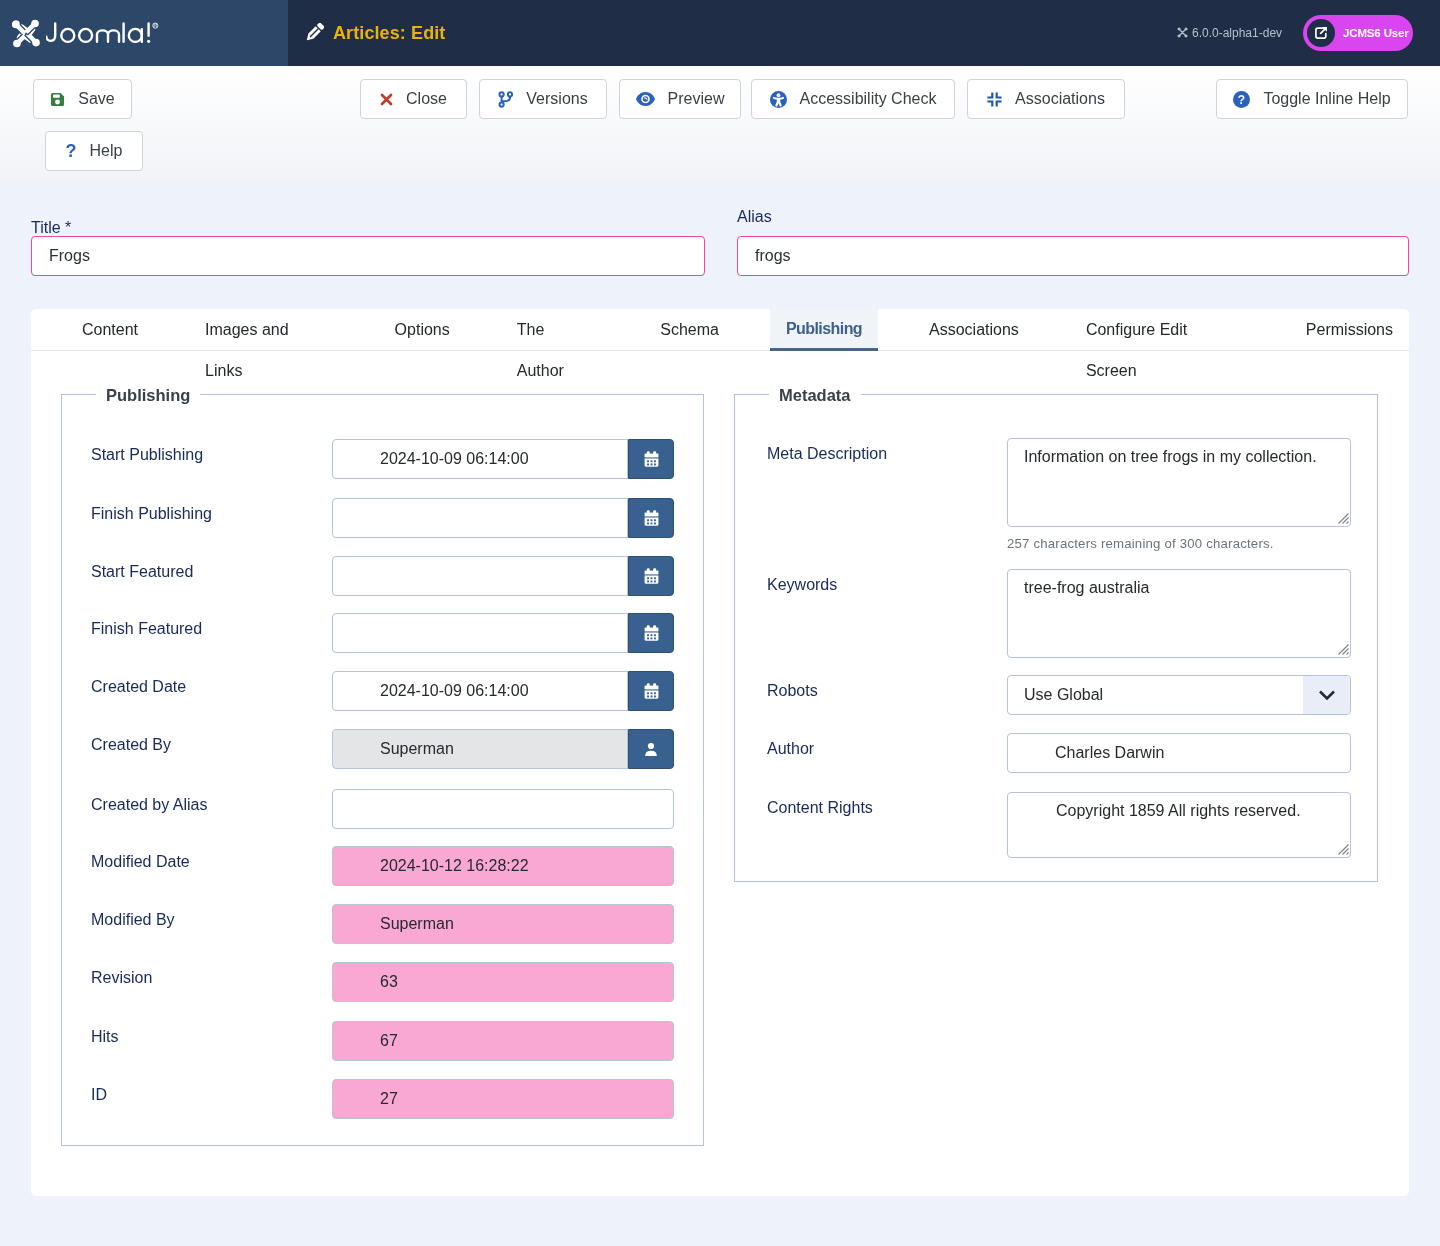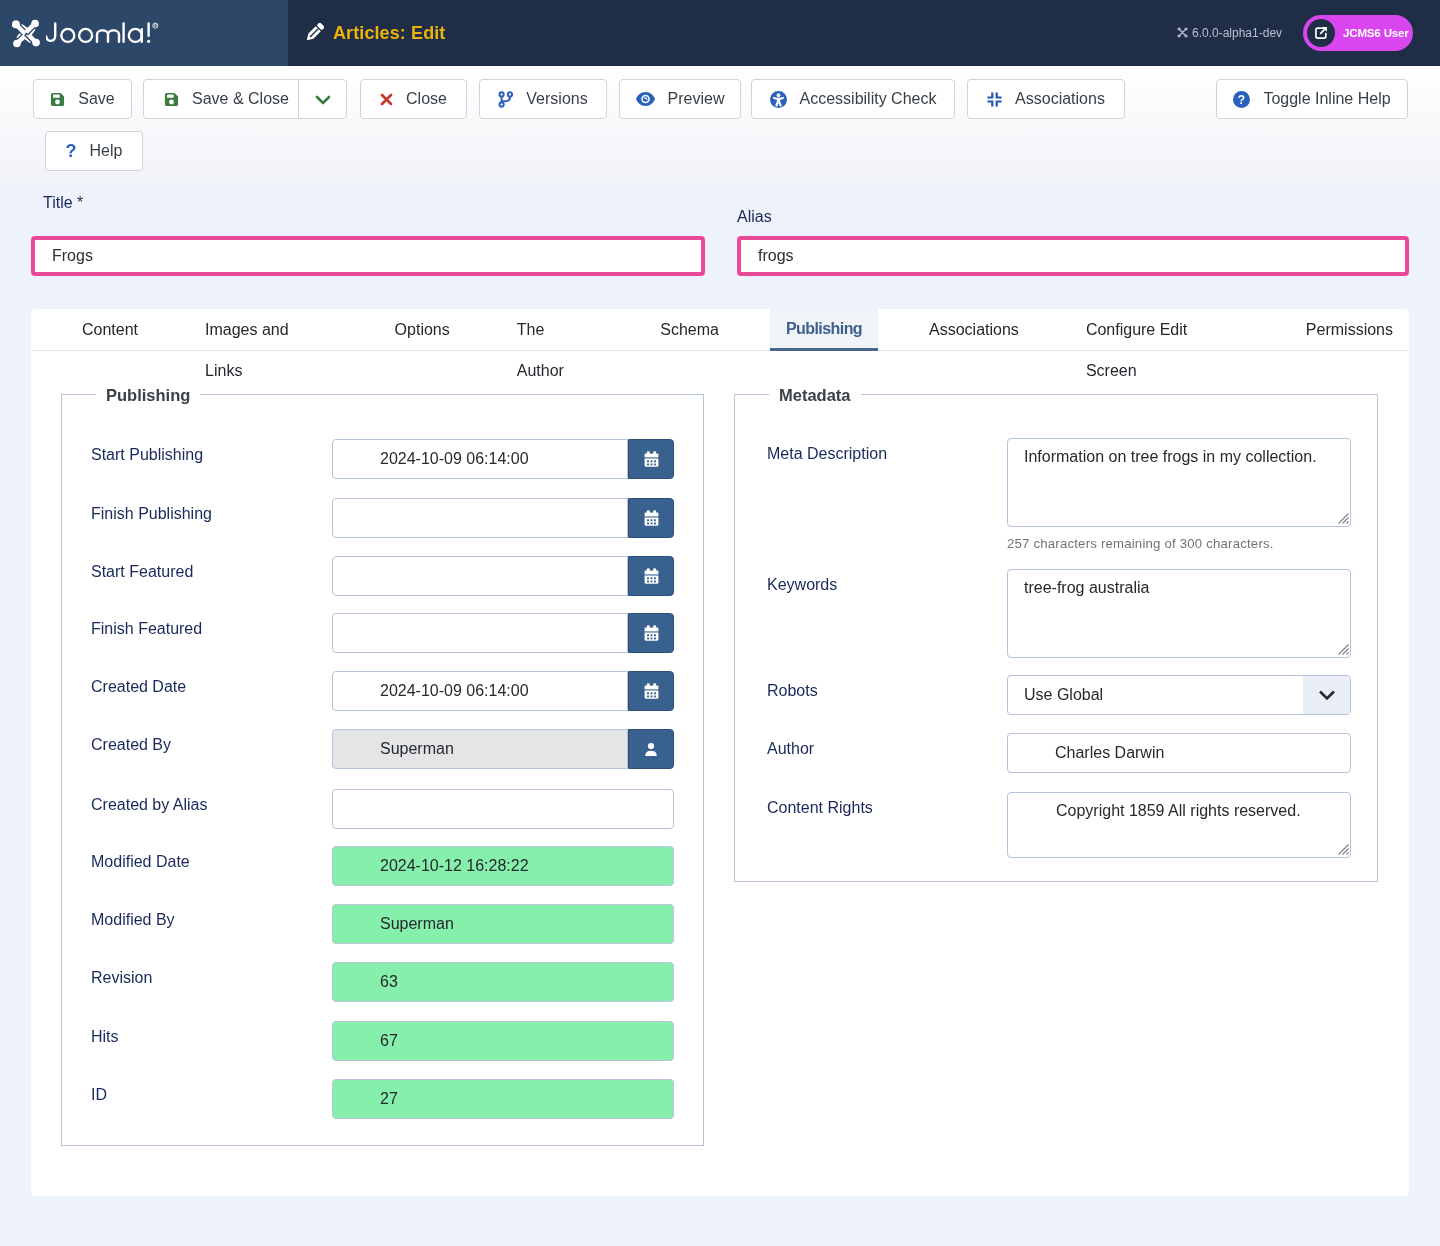--- a/index.html
+++ b/index.html
@@ -22,41 +22,41 @@
   .userpill .circ svg { position:absolute; left:7px; top:7px; }
   .userpill .uname { position:absolute; left:40px; top:0; height:36px; line-height:36px; color:#fff; font-size:11.5px; font-weight:700; letter-spacing:-0.15px; }
 
   
   .subhead { position:absolute; top:66px; left:0; width:1440px; height:117px; background:linear-gradient(180deg,#ffffff 0%,#f8f9fb 50%,#f1f3f7 100%); }
   .tbtn { position:absolute; height:40px; background:#fff; border:1px solid #ced4da; border-radius:4px; color:#383f45; font-size:16px; display:flex; align-items:center; justify-content:center; gap:13px; white-space:nowrap; }
   .tbtn svg { flex:0 0 auto; }
 
   
   .flabel { position:absolute; color:#18295b; font-size:16px; }
-  .tinput { position:absolute; height:40px; background:#fff; border:4px solid #ec4899; border-radius:4px; font-size:16px; color:#2b3035; line-height:38px; padding:0 17px; }
+  .tinput { position:absolute; height:40px; background:#fff; border:1px solid #ec4899; border-radius:4px; font-size:16px; color:#2b3035; line-height:38px; padding:0 17px; }
 
   
   .card { position:absolute; left:31px; top:309px; width:1378px; height:887px; background:#fff; border-radius:5px; }
   .tabs { position:absolute; left:0; top:0; width:1378px; height:42px; border-bottom:1px solid #dfe3eb; display:flex; }
   .tab { height:42px; line-height:41px; padding:0 16px; font-size:16px; color:#24282d;margin-left:35px; }
   .tab.active { color:#3d608f; font-weight:700; letter-spacing:-0.57px; background:#f0f3f8; border-bottom:3.5px solid #48658e; line-height:39px; }
 
   
   .fs { position:absolute; border:1px solid #b7c3da; background:#fff; }
   .fs .legend { position:absolute; top:-10px; left:34px; background:#fff; padding:0 10px; font-size:16.5px; font-weight:700; color:#394149; line-height:20px; }
   .fs-publishing { left:30px; top:85px; width:643px; height:752px; }
   .fs-metadata { left:703px; top:85px; width:644px; height:488px; }
 
   .lab { position:absolute; left:29px; color:#18295b; font-size:16px; }
   .ctrl { position:absolute; left:270px; width:342px; }
   .fs-metadata .lab { left:32px; }
   .fs-metadata .ctrl { left:272px; width:344px; }
   .inp { display:block; width:100%; height:40px; background:#fff; border:1px solid #b5c3dd; border-radius:4px; font-size:16px; color:#26292d; padding:0 16px; font-family:"Liberation Sans",sans-serif; }
   .inp:disabled, .inp[readonly] { color:#26292d;padding-left:47px; }
-  .inp.dis { background:#86efac; border-color:#bac4d6; }
+  .inp.dis { background:#f9a8d4; border-color:#bac4d6; }
   .inp.ro { background:#e4e5e7; border-color:#b5c3dd; }
   .igroup { display:flex; }
   .igroup .inp { border-top-right-radius:0; border-bottom-right-radius:0; flex:1 1 auto; width:auto; }
   .ibtn { flex:0 0 46px; width:46px; height:40px; background:#38618f; border:1px solid #2d5076; border-radius:0 4px 4px 0; display:flex; align-items:center; justify-content:center; }
   textarea.ta { display:block; width:100%; background:#fff; border:1px solid #b5c3dd; border-radius:4px; font-size:16px; color:#26292d; padding:9px 16px; font-family:"Liberation Sans",sans-serif; resize:none; }
   .rz { position:absolute; right:2.5px; pointer-events:none; }
   .helper { color:#6d737a; font-size:13.2px; margin:9px 0 0 0; letter-spacing:0.2px; }
   .sel { position:relative; display:block; width:100%; height:40px; background:#fff; border:1px solid #b5c3dd; border-radius:4px; font-size:16px; color:#26292d; line-height:38px; padding:0 16px; }
   .sel .chev { position:absolute; right:0; top:0; width:47px; height:38px; background:#e9edf8; border-radius:0 3px 3px 0; display:flex; align-items:center; justify-content:center; }
 </style>
@@ -134,32 +134,20 @@
 
   <div class="subhead"></div>
   <div class="tbtn" style="left:33px; top:79px; width:99px;">
     <svg width="15" height="15" viewBox="0 0 16 16">
         <path fill="#387c40" d="M1 3 q0-2 2-2 h8.2 L15 4.8 V13 q0 2-2 2 H3 q-2 0-2-2 Z"></path>
         <rect x="3.2" y="2.6" width="7.2" height="3.5" rx="0.9" fill="#fff"></rect>
         <circle cx="8" cy="10.7" r="2.6" fill="#fff"></circle>
       </svg>
     Save
   </div>
-  <div class="tbtn" style="left:143px; top:79px; width:204px; justify-content:flex-start; padding-left:20px;">
-    <svg width="15" height="15" viewBox="0 0 16 16">
-        <path fill="#387c40" d="M1 3 q0-2 2-2 h8.2 L15 4.8 V13 q0 2-2 2 H3 q-2 0-2-2 Z"></path>
-        <rect x="3.2" y="2.6" width="7.2" height="3.5" rx="0.9" fill="#fff"></rect>
-        <circle cx="8" cy="10.7" r="2.6" fill="#fff"></circle>
-      </svg>
-    Save &amp; Close
-    <span style="position:absolute; left:153.5px; top:-1px; width:1px; height:40px; background:#ced4da;"></span>
-    <svg style="position:absolute; right:15px; top:13px;" width="16" height="14" viewBox="0 0 16 14">
-        <path d="M2 4 L8 10 L14 4" fill="none" stroke="#387c40" stroke-width="2.6" stroke-linecap="round" stroke-linejoin="round"></path>
-      </svg>
-  </div>
   <div class="tbtn" style="left:360px; top:79px; width:107px;">
     <svg width="13" height="13" viewBox="0 0 13 13">
         <path d="M2 2 L11 11 M11 2 L2 11" stroke="#c5392b" stroke-width="2.7" stroke-linecap="round"></path>
       </svg>
     Close
   </div>
   <div class="tbtn" style="left:479px; top:79px; width:128px;">
     <svg width="15" height="17" viewBox="0 0 15 17">
         <g fill="none" stroke="#2a61bd" stroke-width="2">
           <circle cx="3.6" cy="3.4" r="2.1"></circle>
@@ -203,21 +191,21 @@
         <circle cx="8.5" cy="8.5" r="8.5" fill="#2a61bd"></circle>
         <text x="8.5" y="12.7" text-anchor="middle" font-family="Liberation Sans" font-size="12" font-weight="bold" fill="#fff">?</text>
       </svg>
     Toggle Inline Help
   </div>
   <div class="tbtn" style="left:45px; top:131px; width:98px;">
     <span style="color:#2a61bd; font-size:18px; font-weight:700; line-height:1;">?</span>
     Help
   </div>
 
-  <div class="flabel" style="left:31px; top:194px;margin-left:12px;">Title <span style="color:#1e3260">*</span></div>
+  <div class="flabel" style="left:31px; top:219px;">Title <span style="color:#1e3260">*</span></div>
   <input class="tinput" style="left: 31px; top: 236px; width: 674px;" value="Frogs" readonly="">
   <div class="flabel" style="left:737px; top:208px;">Alias</div>
   <input class="tinput" style="left: 737px; top: 236px; width: 672px;" value="frogs" readonly="">
 
   <div class="card">
     <div class="tabs">
       <div class="tab">Content</div>
       <div class="tab">Images and Links</div>
       <div class="tab">Options</div>
       <div class="tab">The Author</div>

